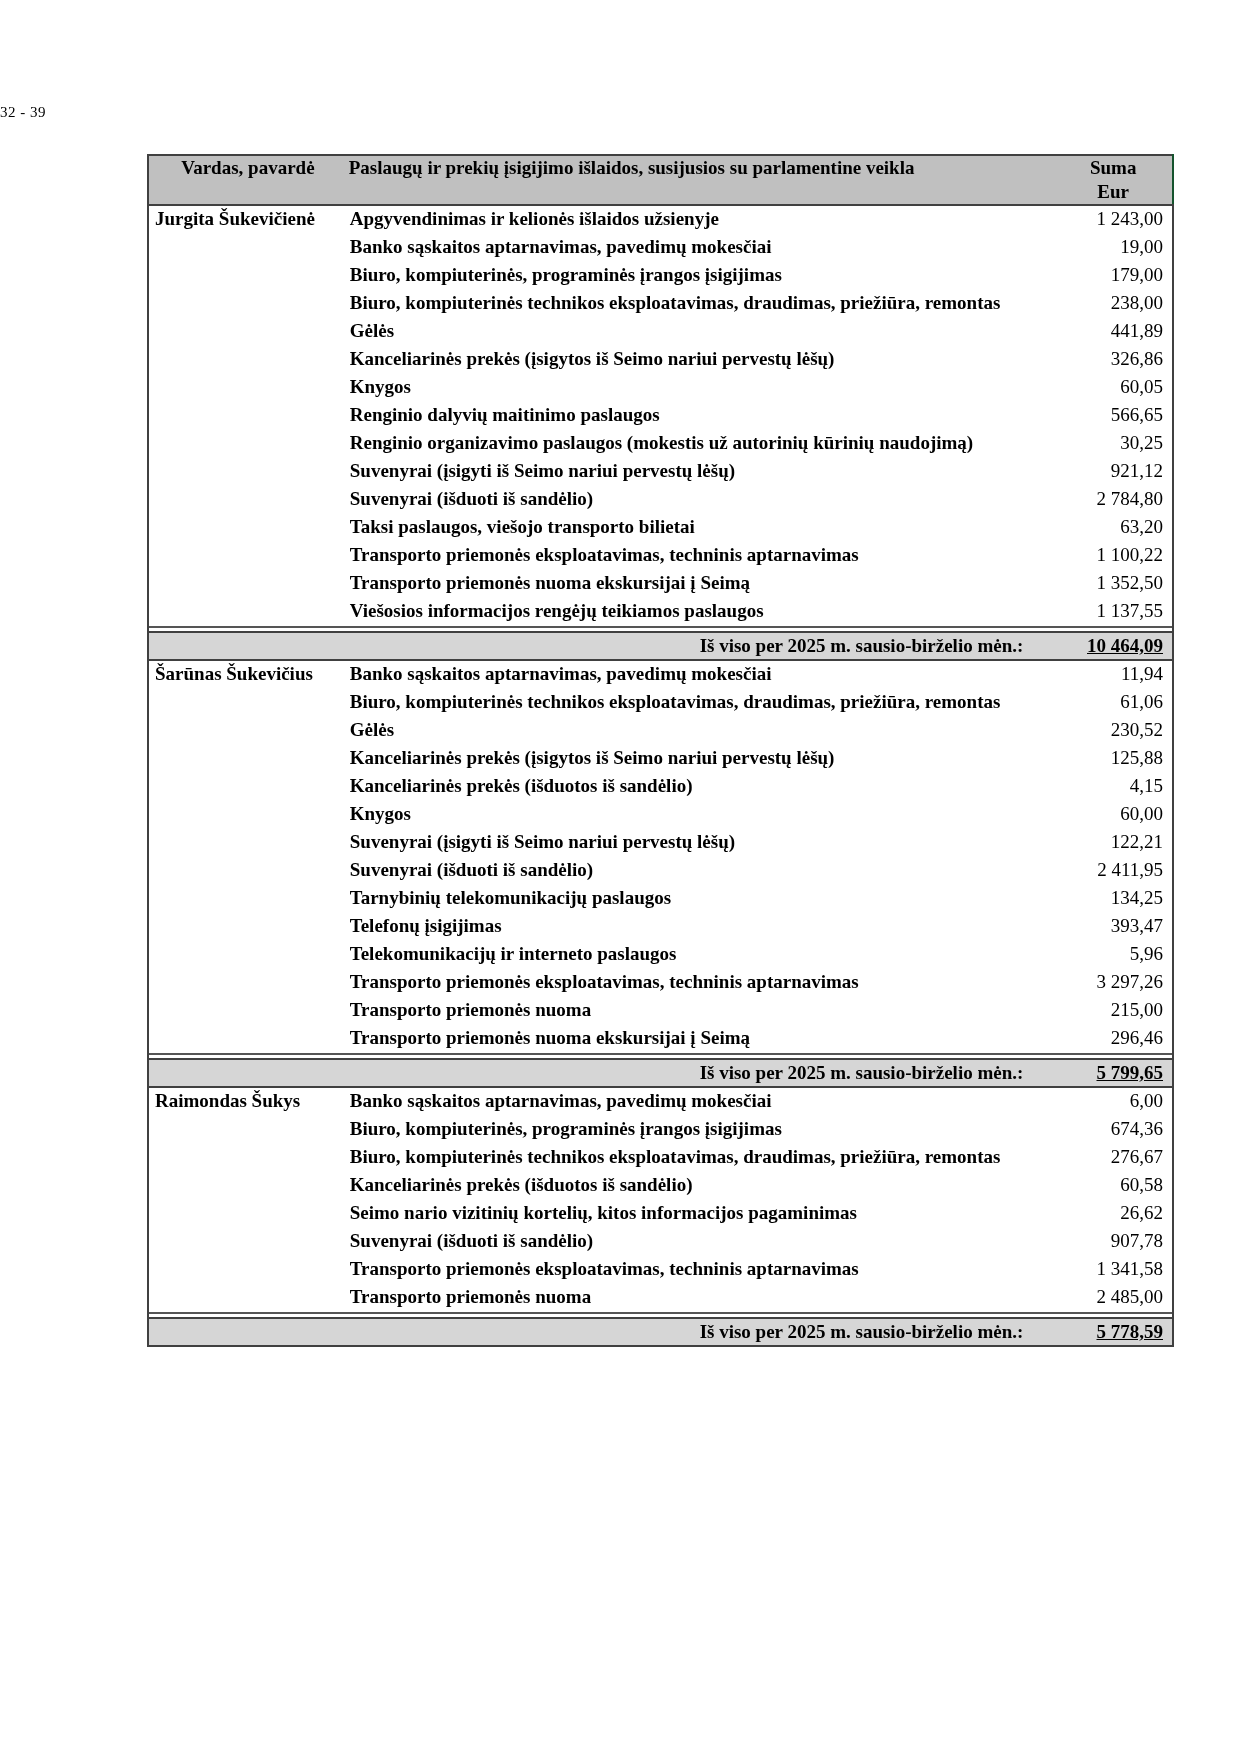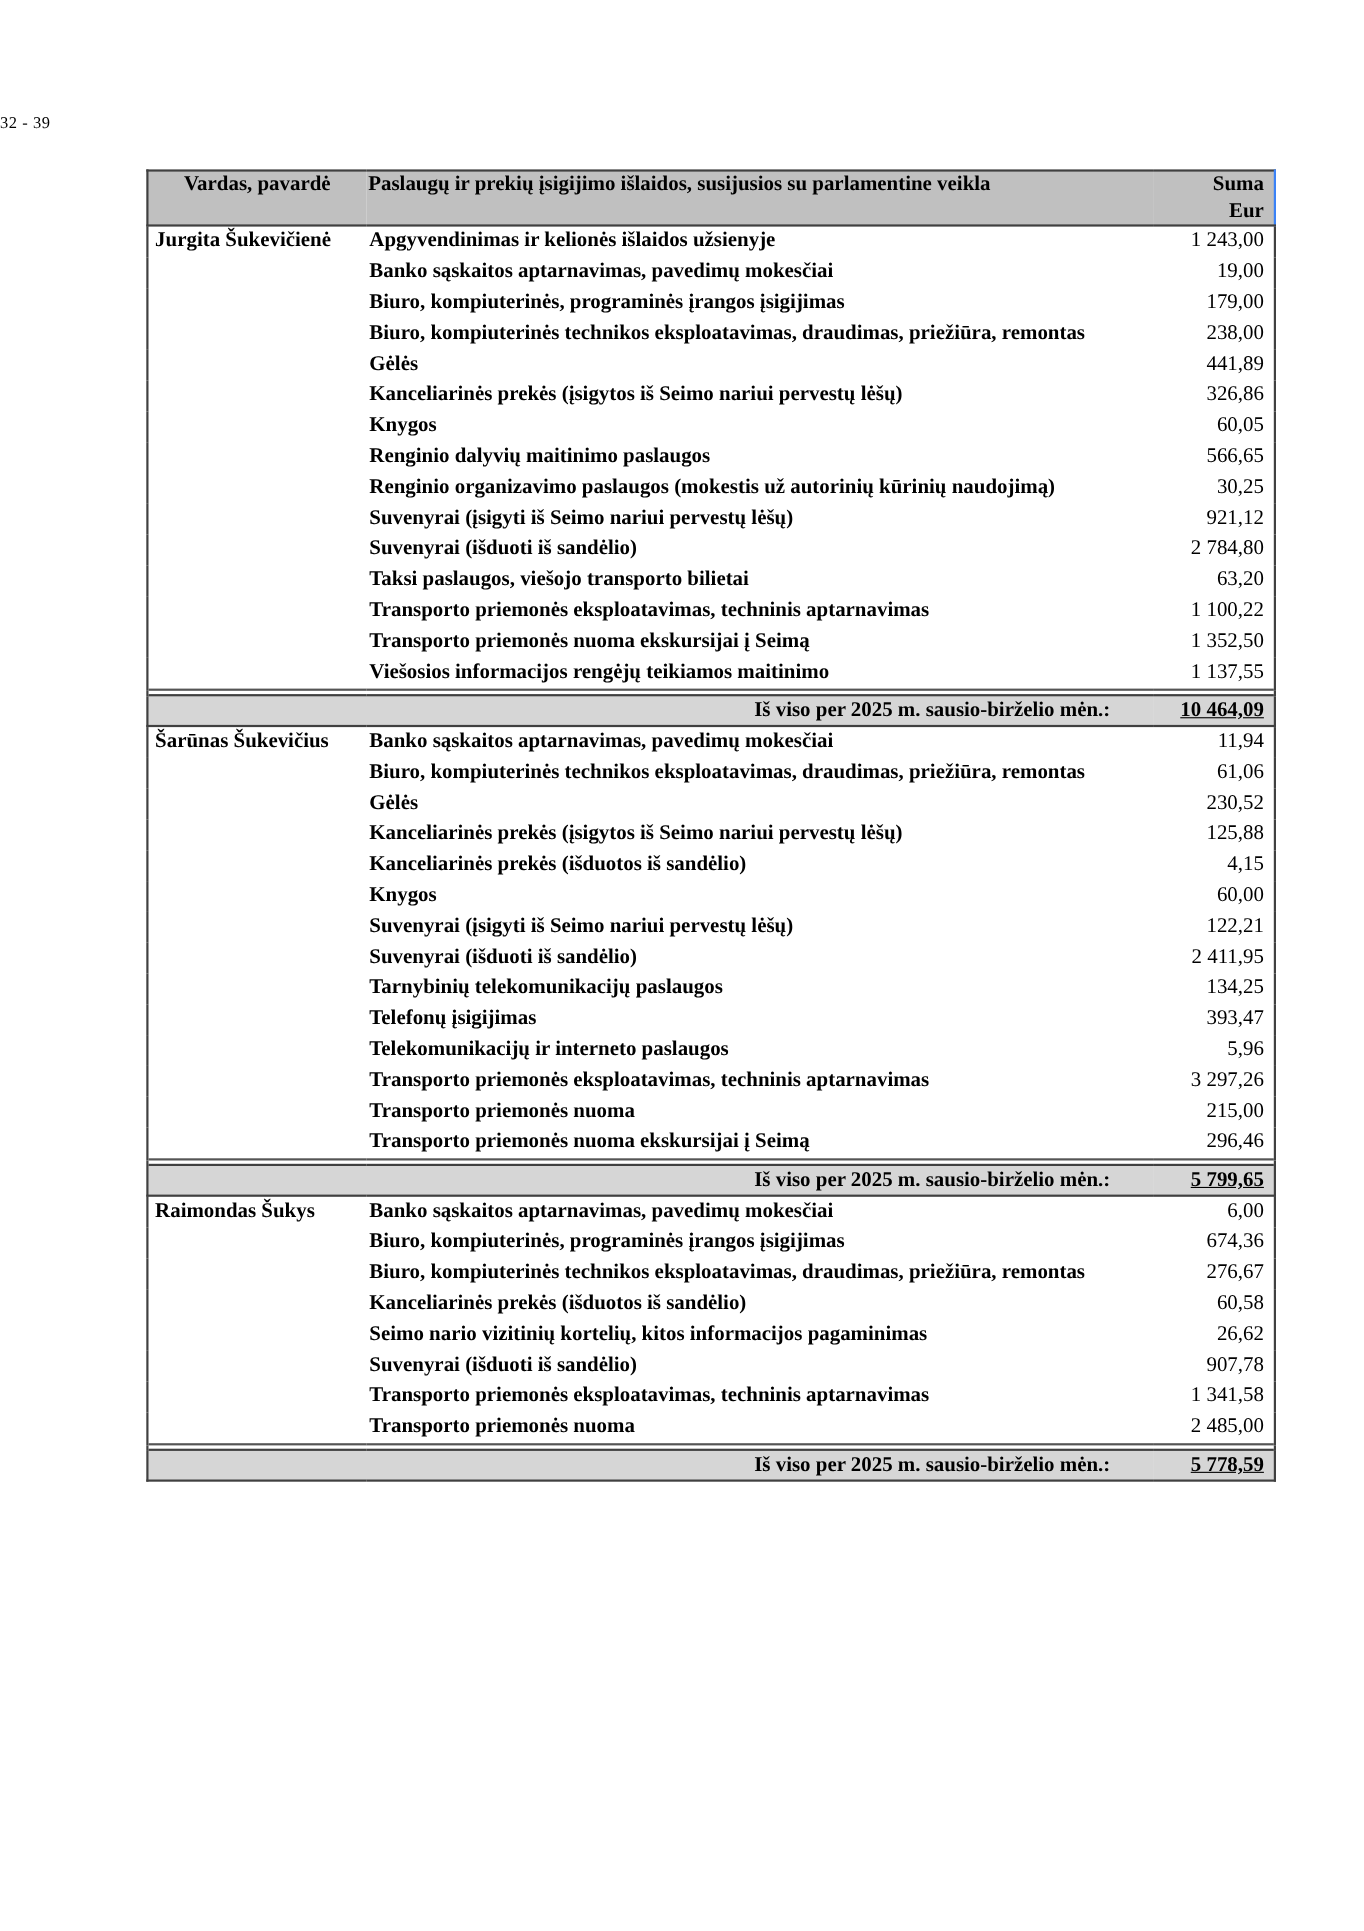--- a/index.html
+++ b/index.html
@@ -1,26 +1,26 @@
 <!DOCTYPE html>
 <html><head>
   <meta charset="utf-8">
   <style>
     html, body { margin: 0; padding: 0; background: #ffffff; }
     body { width: 1240px; height: 1755px; position: relative; font-family: "Liberation Serif", "DejaVu Serif", serif; color: #000; }
     .page-num { position: absolute; top: 104px; left: 0; width: 996px; text-align: left; font-size: 15px; letter-spacing: 0.5px; }
-    .tbl { position: absolute; left: 133px; top: 154px; width: 1027px; border-collapse: collapse; font-size: 19px; padding-left: 32px; }
+    .tbl { position: absolute; left: 147px; top: 154px; width: 1027px; border-collapse: collapse; font-size: 19px; padding-left: 32px; }
     .tbl td, .tbl th { padding: 0; margin: 0; vertical-align: top; }
     .c-name { width: 195px; padding-left: 6px !important; }
     .c-desc { width: 720px; padding-left: 3px !important; font-weight: bold; }
     .c-sum { width: 103px; text-align: right; padding-right: 9px !important; }
     thead tr.head th { background: #c0c0c0; font-weight: bold; height: 48px; border-top: 2px solid #404040; border-bottom: 2px solid #404040; line-height: 24px; padding-top: 0; }
     thead tr.head th.c-name { text-align: center; padding-left: 0 !important; border-left: 2px solid #404040; }
     thead tr.head th.c-desc { text-align: left; padding-left: 2px !important; }
-    thead tr.head th.c-sum { border-right: 2px solid #3b82f6; }
+    thead tr.head th.c-sum { border-right: 2px solid #14532d; text-align: center; }
     tbody tr.row td { height: 28px; line-height: 26px; white-space: nowrap; }
     tbody tr.row td.c-name { border-left: 2px solid #404040; font-weight: bold; }
     tbody tr.row td.c-sum { border-right: 2px solid #404040; }
     tr.sep td { height: 3px; border-top: 2px solid #555; border-left: 2px solid #404040; border-right: 2px solid #404040; padding: 0; }
     tr.total td { background: #d6d6d6; height: 26px; line-height: 26px; font-weight: bold; border-top: 2px solid #404040; border-bottom: 2px solid #404040; }
     tr.total td.c-name { border-left: 2px solid #404040; }
     tr.total td.c-sum { border-right: 2px solid #404040; text-decoration: underline; }
     tr.total td.total-label { text-align: right; padding-right: 40px; }
     tr.first-row td { border-top: 2px solid #404040; }
   </style>
@@ -103,21 +103,21 @@
         <td class="c-desc">Transporto priemonės eksploatavimas, techninis aptarnavimas</td>
         <td class="c-sum">1 100,22</td>
       </tr>
       <tr class="row">
         <td class="c-name"></td>
         <td class="c-desc">Transporto priemonės nuoma ekskursijai į Seimą</td>
         <td class="c-sum">1 352,50</td>
       </tr>
       <tr class="row">
         <td class="c-name"></td>
-        <td class="c-desc">Viešosios informacijos rengėjų teikiamos maitinimo</td>
+        <td class="c-desc">Viešosios informacijos rengėjų teikiamos paslaugos</td>
         <td class="c-sum">1 137,55</td>
       </tr>
       <tr class="sep">
         <td colspan="3"></td>
       </tr>
       <tr class="total">
         <td class="c-name total-label" colspan="2">Iš viso per 2025 m. sausio-birželio mėn.:</td>
         <td class="c-sum">10 464,09</td>
       </tr>
       <tr class="row first-row">

